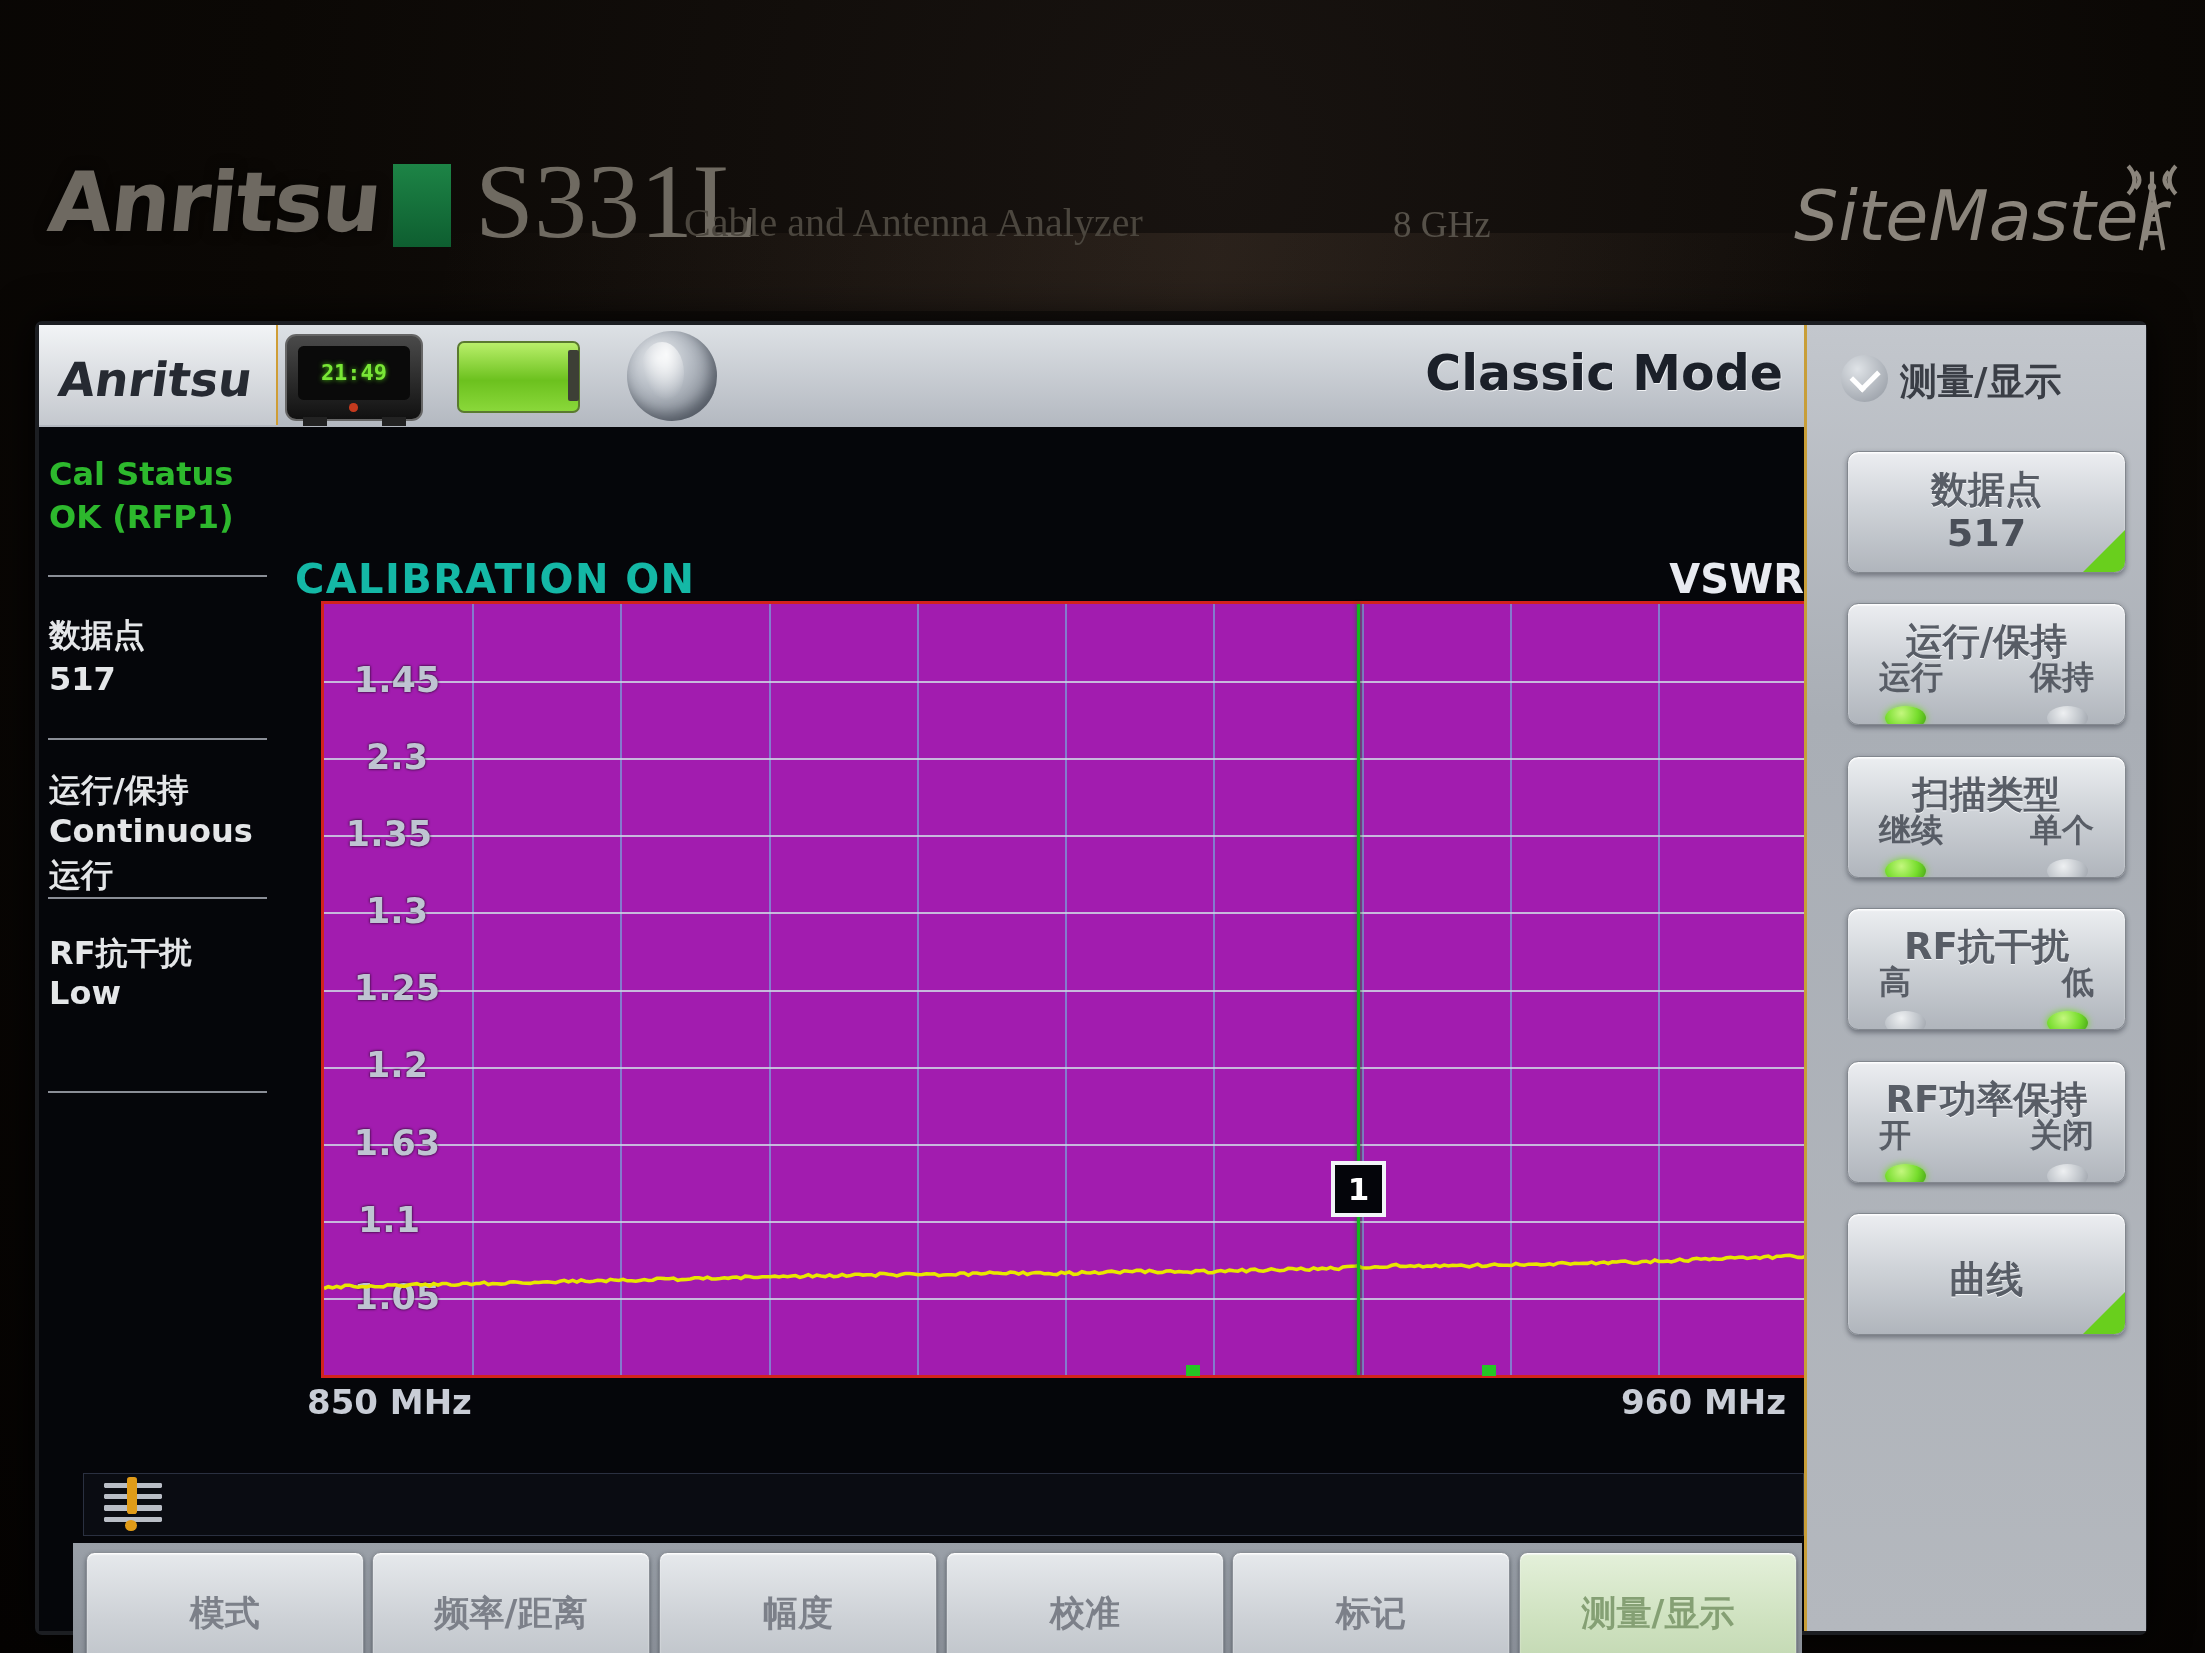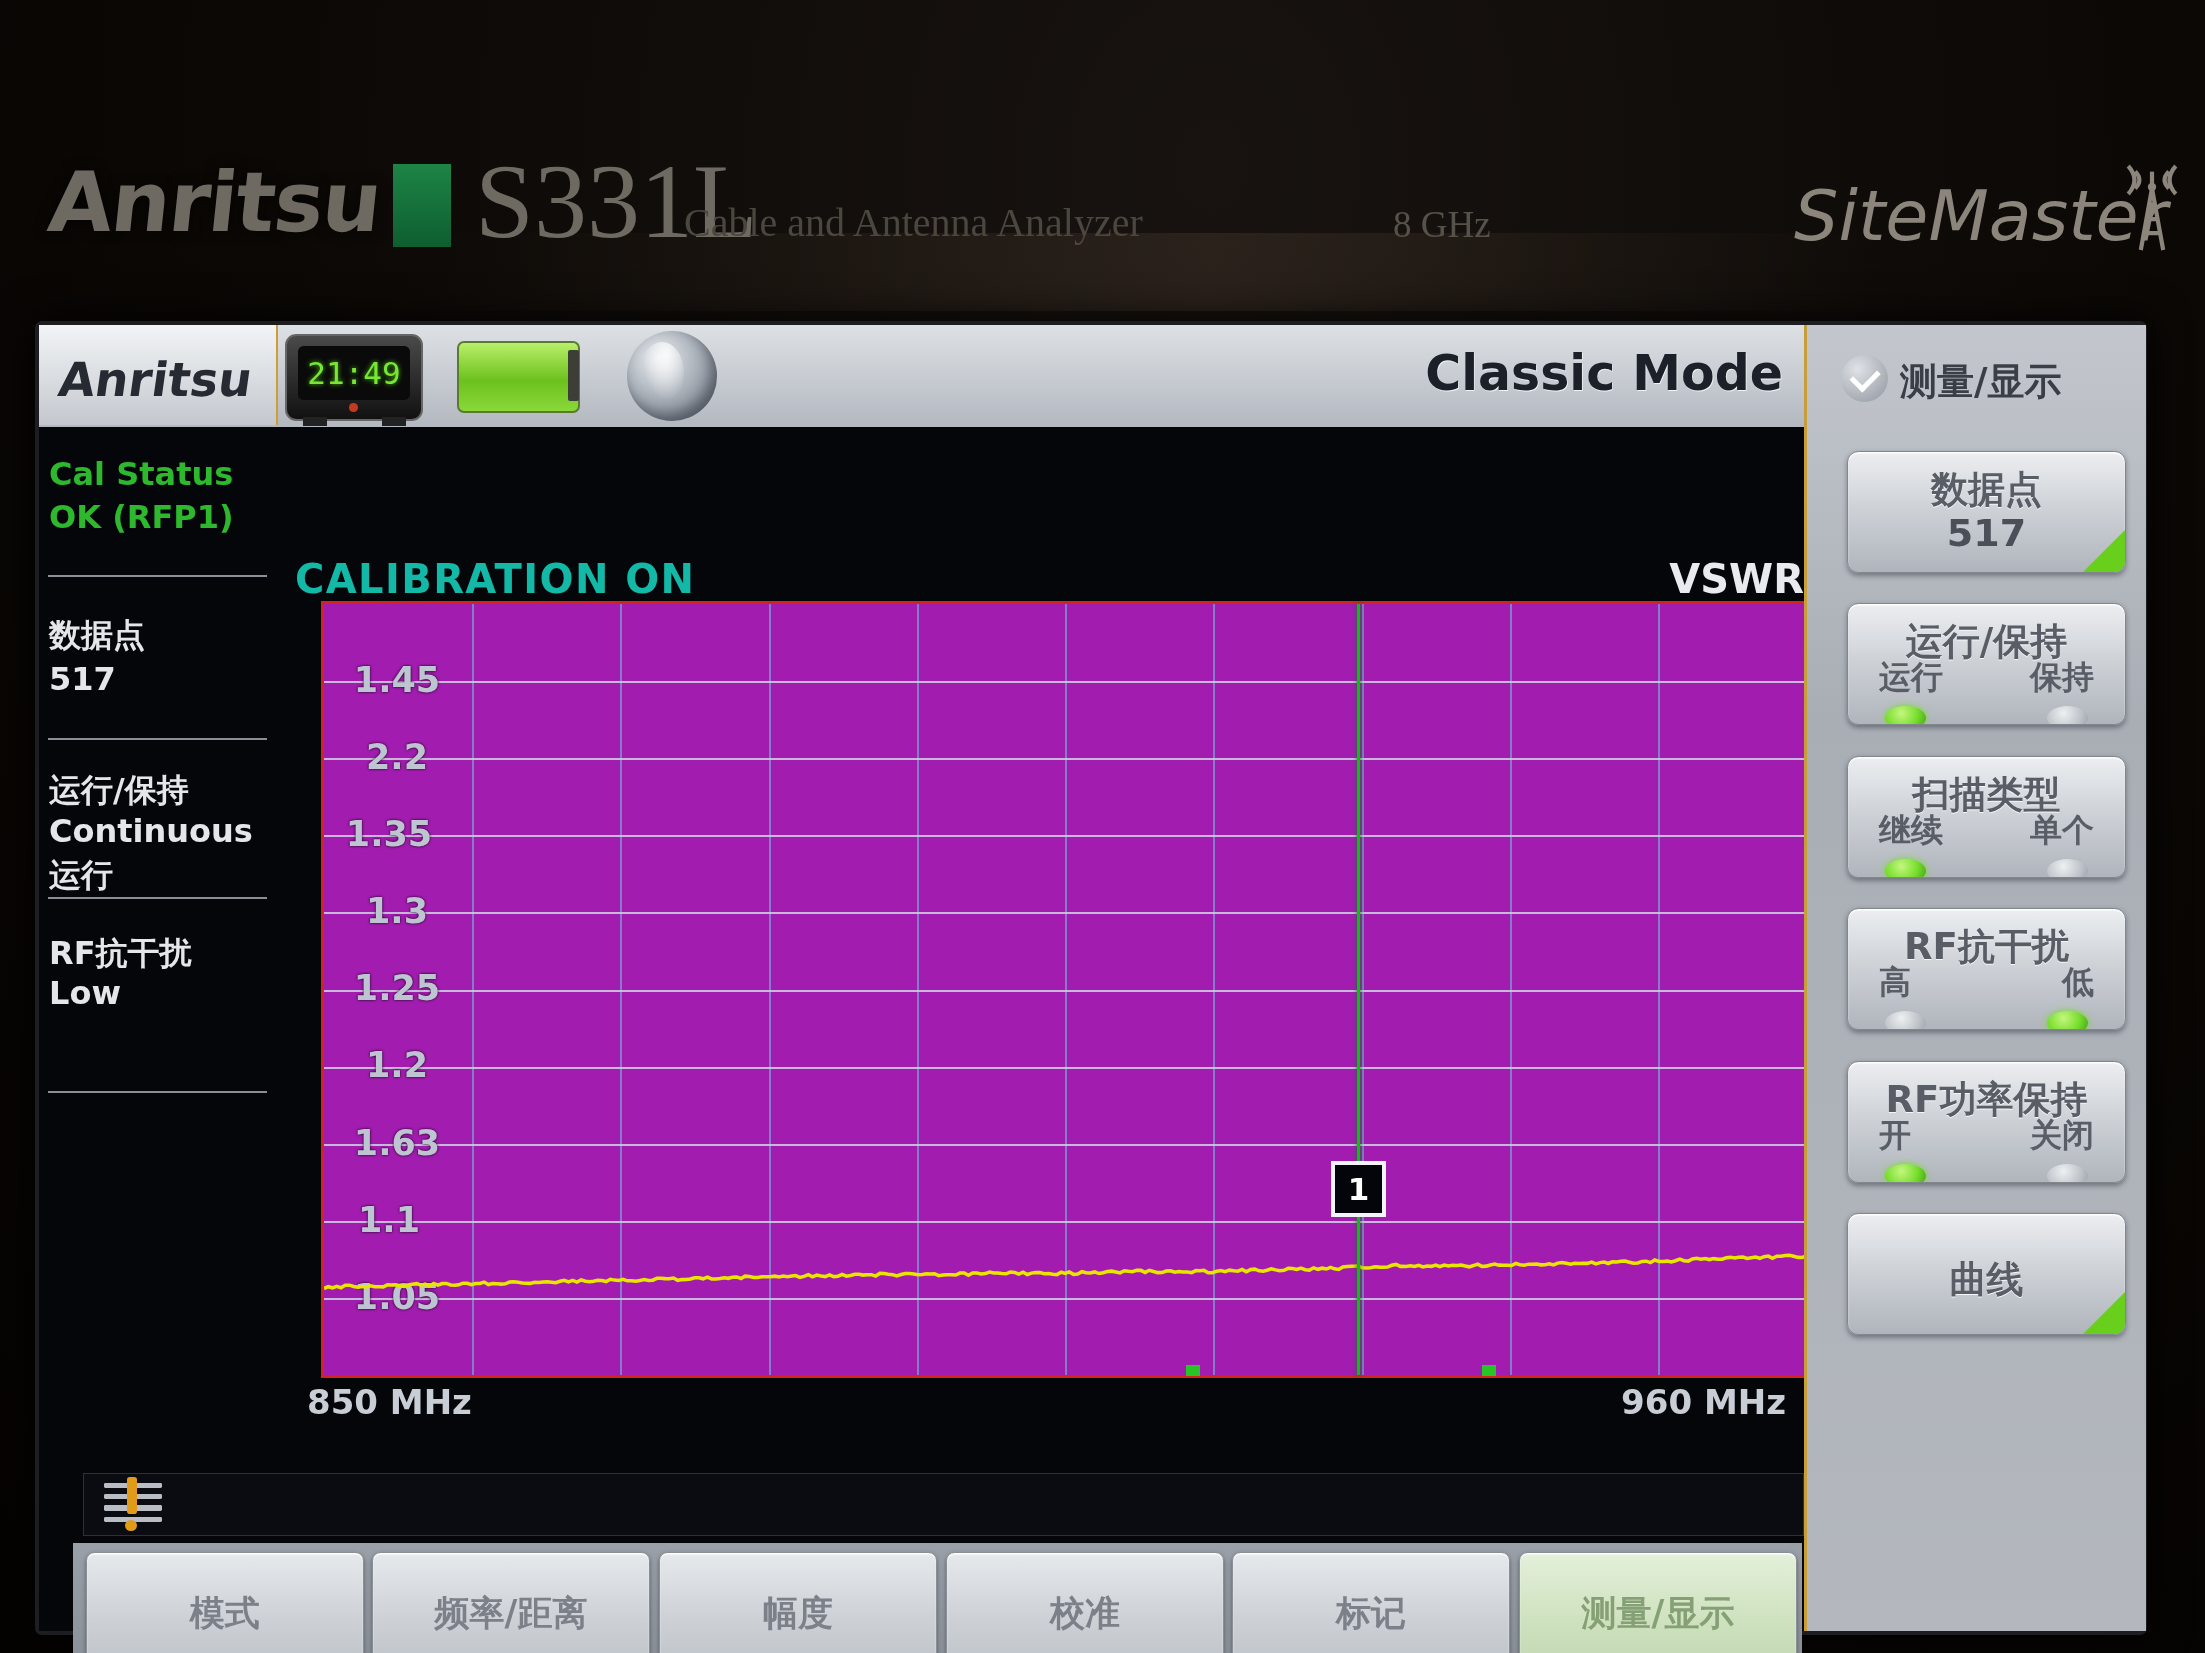--- a/index.html
+++ b/index.html
@@ -30,22 +30,22 @@
   
   .hdr{left:0;top:0;width:1765px;height:102px;background:linear-gradient(#dde1e5,#b3b8c0);
     border-bottom:2.1px solid #70757c;}
   .logo-tab{left:0;top:0;width:237px;height:100px;background:linear-gradient(#f2f4f6,#c4c8ce);
     border-right:2.8px solid #cf9d35;}
   .logo-text{left:20px;top:27px;font-size:47px;font-weight:bold;color:#262a32;transform:skewX(-8deg);}
   .clock{left:246px;top:8.5px;width:134px;height:83px;background:linear-gradient(#4a4a4a,#111);
     border-radius:11.3px;border:2.1px solid #666;}
   .clock .lcd{position:absolute;left:11.3px;top:10px;right:11.3px;bottom:18.4px;background:#0a0a0a;border-radius:5.6px;
     display:flex;align-items:center;justify-content:center;}
-  .clock .digits{font-family:"DejaVu Sans Mono","Liberation Mono",monospace;font-weight:normal;
-    font-size:31px;color:#79e636;text-shadow:0 0 5.6px #4cc214;}
+  .clock .digits{font-family:"DejaVu Sans Mono","Liberation Mono",monospace;font-weight:bold;
+    font-size:22px;color:#79e636;text-shadow:0 0 5.6px #4cc214;}
   .clock .dot{position:absolute;left:62px;bottom:7px;width:8.5px;height:8.5px;border-radius:50%;background:#c43a1e;}
   .clock .foot{position:absolute;bottom:-7px;width:24px;height:8.5px;background:#222;}
   .battery{left:418px;top:15.5px;width:119px;height:68px;border-radius:7px;
     background:linear-gradient(#b9ef6a,#6cc11e 55%,#8ad83a);border:2.1px solid #5a7a30;}
   .battery .cap{position:absolute;right:-1.4px;top:7px;width:11.3px;height:51px;background:#3d3f36;border-radius:2.1px;}
   .globe{left:588px;top:5.6px;width:90px;height:90px;border-radius:50%;
     background:radial-gradient(circle at 35% 30%, #e8ebee 0%, #b9bfc7 35%, #858c96 75%, #6d737d 100%);
     box-shadow:inset -5.6px -7px 12.7px rgba(40,45,55,.5);}
   .globe .swirl{position:absolute;left:12.7px;top:11.3px;width:44px;height:62px;border-radius:50%;
     background:radial-gradient(ellipse at 60% 20%, rgba(255,255,255,.85), rgba(255,255,255,0) 65%);}
@@ -195,21 +195,21 @@
           <div class="gridv" style="left: 445px; top: 0px; height: 771px;"></div>
           <div class="gridv" style="left: 593px; top: 0px; height: 771px;"></div>
           <div class="gridv" style="left: 741px; top: 0px; height: 771px;"></div>
           <div class="gridv" style="left: 889px; top: 0px; height: 771px;"></div>
           <div class="gridv" style="left: 1038px; top: 0px; height: 771px;"></div>
           <div class="gridv" style="left: 1186px; top: 0px; height: 771px;"></div>
           <div class="gridv" style="left: 1334px; top: 0px; height: 771px;"></div>
           <div class="gridh" style="left: 0px; top: 77px; width: 1482px;"></div>
           <div class="ylab" style="left: 20px; top: 56px;">1.45</div>
           <div class="gridh" style="left: 0px; top: 154px; width: 1482px;"></div>
-          <div class="ylab" style="left: 20px; top: 133px;">2.2</div>
+          <div class="ylab" style="left: 20px; top: 133px;">2.3</div>
           <div class="gridh" style="left: 0px; top: 231px; width: 1482px;"></div>
           <div class="ylab" style="left: 12px; top: 210px;">1.35</div>
           <div class="gridh" style="left: 0px; top: 308px; width: 1482px;"></div>
           <div class="ylab" style="left: 20px; top: 287px;">1.3</div>
           <div class="gridh" style="left: 0px; top: 386px; width: 1482px;"></div>
           <div class="ylab" style="left: 20px; top: 364px;">1.25</div>
           <div class="gridh" style="left: 0px; top: 463px; width: 1482px;"></div>
           <div class="ylab" style="left: 20px; top: 441px;">1.2</div>
           <div class="gridh" style="left: 0px; top: 540px; width: 1482px;"></div>
           <div class="ylab" style="left: 20px; top: 519px;">1.63</div>

